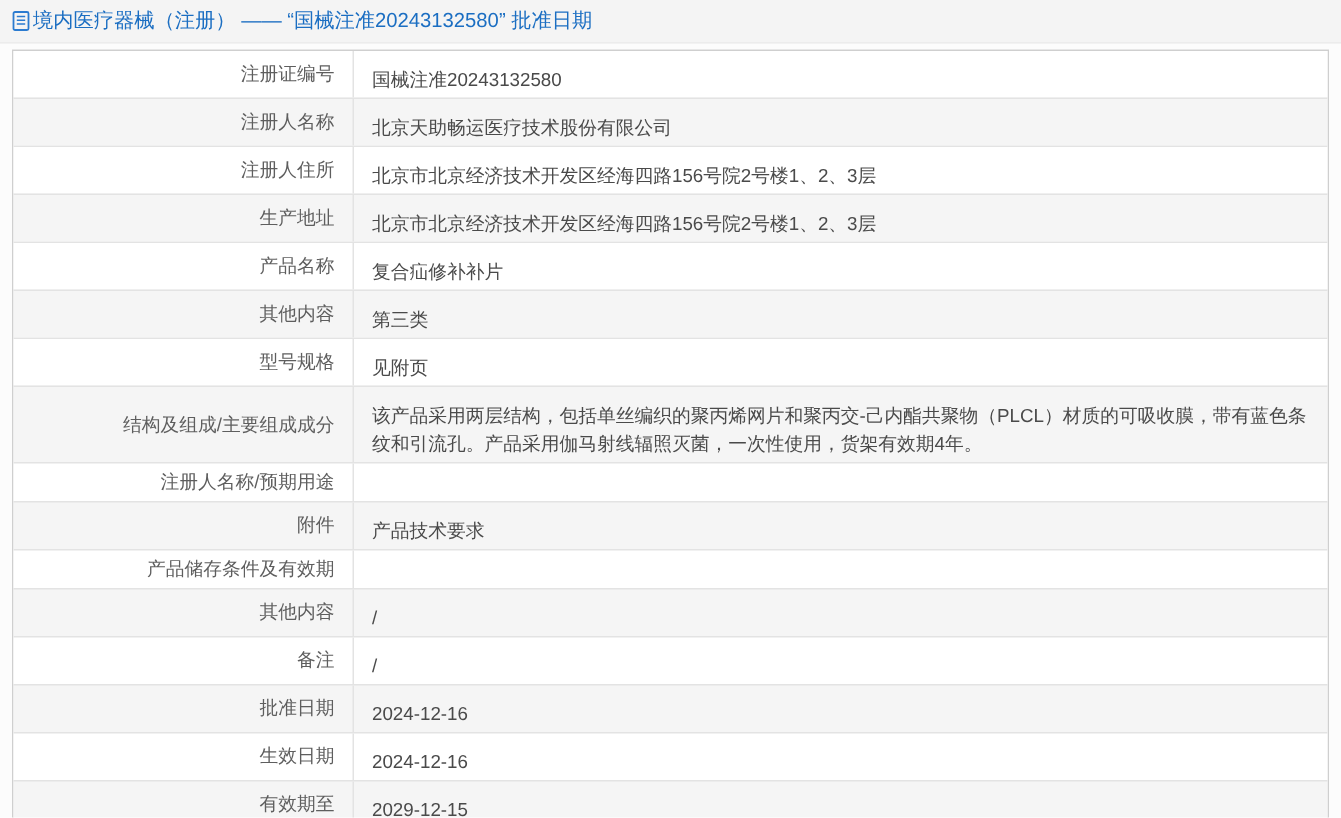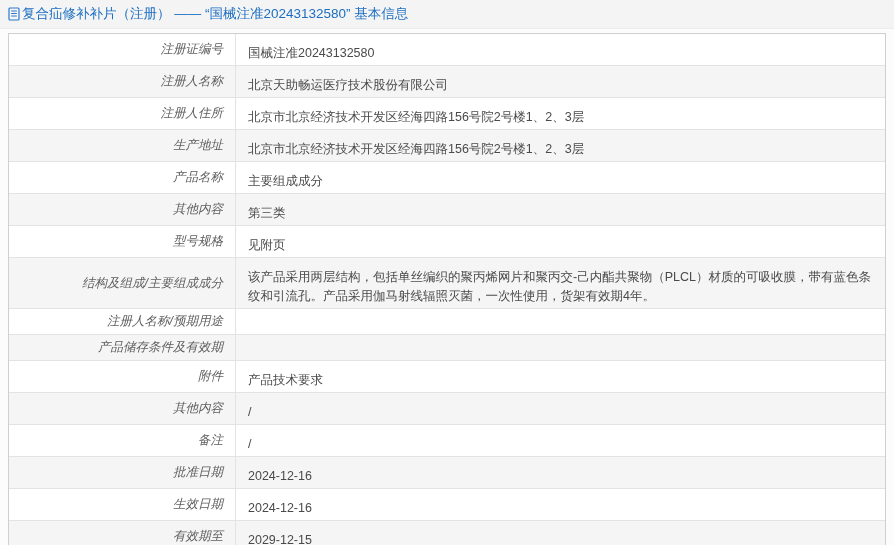--- a/index.html
+++ b/index.html
@@ -32,21 +32,20 @@
     background:#fff;
   }
   .row:first-child{border-top:none;}
   .row:nth-child(even){background:#f5f5f5;}
   .cell-label{
     width:227px;min-width:227px;box-sizing:border-box;
     display:flex;align-items:center;justify-content:flex-end;
     padding-right:12px;
     color:#5e5e5e;
     border-right:1px solid #e3e3e3;
-    font-style:italic;
   }
   .cell-value{
     flex:1;
     display:flex;align-items:center;
     padding:2px 10px 2px 12px;
     color:#4a4a4a;
     line-height:19px;
     margin-top:8px;
   }
   .row.tall{min-height:41px;}
@@ -58,21 +57,21 @@
 
 <div class="header">
   <span class="doc-icon">
     <svg width="12" height="14" viewBox="0 0 12 14">
         <rect x="1" y="1" width="10" height="12" rx="1" fill="none" stroke="#2b7bd0" stroke-width="1.2"></rect>
         <line x1="3.2" y1="4" x2="8.8" y2="4" stroke="#2b7bd0" stroke-width="1"></line>
         <line x1="3.2" y1="6.5" x2="8.8" y2="6.5" stroke="#2b7bd0" stroke-width="1"></line>
         <line x1="3.2" y1="9" x2="8.8" y2="9" stroke="#2b7bd0" stroke-width="1"></line>
       </svg>
   </span>
-  <span>复合疝修补补片（注册） —— “国械注准20243132580” 基本信息</span>
+  <span>境内医疗器械（注册） —— “国械注准20243132580” 批准日期</span>
 </div>
 
 <div class="info-table">
 
   <div class="row">
     <div class="cell-label">注册证编号</div>
     <div class="cell-value">国械注准20243132580</div>
   </div>
 
   <div class="row">
@@ -85,21 +84,21 @@
     <div class="cell-value">北京市北京经济技术开发区经海四路156号院2号楼1、2、3层</div>
   </div>
 
   <div class="row">
     <div class="cell-label">生产地址</div>
     <div class="cell-value">北京市北京经济技术开发区经海四路156号院2号楼1、2、3层</div>
   </div>
 
   <div class="row">
     <div class="cell-label">产品名称</div>
-    <div class="cell-value">主要组成成分</div>
+    <div class="cell-value">复合疝修补补片</div>
   </div>
 
   <div class="row">
     <div class="cell-label">其他内容</div>
     <div class="cell-value">第三类</div>
   </div>
 
   <div class="row">
     <div class="cell-label">型号规格</div>
     <div class="cell-value">见附页</div>
@@ -108,27 +107,27 @@
   <div class="row tall">
     <div class="cell-label">结构及组成/主要组成成分</div>
     <div class="cell-value">该产品采用两层结构，包括单丝编织的聚丙烯网片和聚丙交-己内酯共聚物（PLCL）材质的可吸收膜，带有蓝色条纹和引流孔。产品采用伽马射线辐照灭菌，一次性使用，货架有效期4年。</div>
   </div>
 
   <div class="row">
     <div class="cell-label">注册人名称/预期用途</div>
   </div>
 
   <div class="row">
-    <div class="cell-label">产品储存条件及有效期</div>
-    <div class="cell-value"></div>
+    <div class="cell-label">附件</div>
+    <div class="cell-value">产品技术要求</div>
   </div>
 
   <div class="row">
-    <div class="cell-label">附件</div>
-    <div class="cell-value">产品技术要求</div>
+    <div class="cell-label">产品储存条件及有效期</div>
+    <div class="cell-value"></div>
   </div>
 
   <div class="row">
     <div class="cell-label">其他内容</div>
     <div class="cell-value">/</div>
   </div>
 
   <div class="row">
     <div class="cell-label">备注</div>
     <div class="cell-value">/</div>

